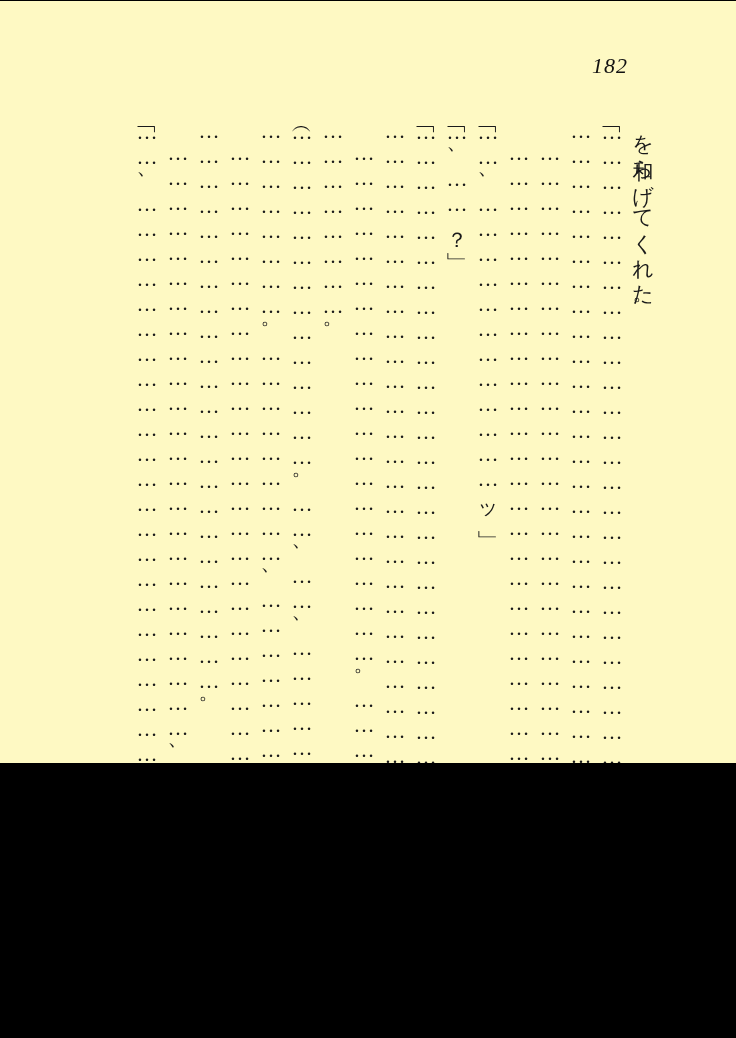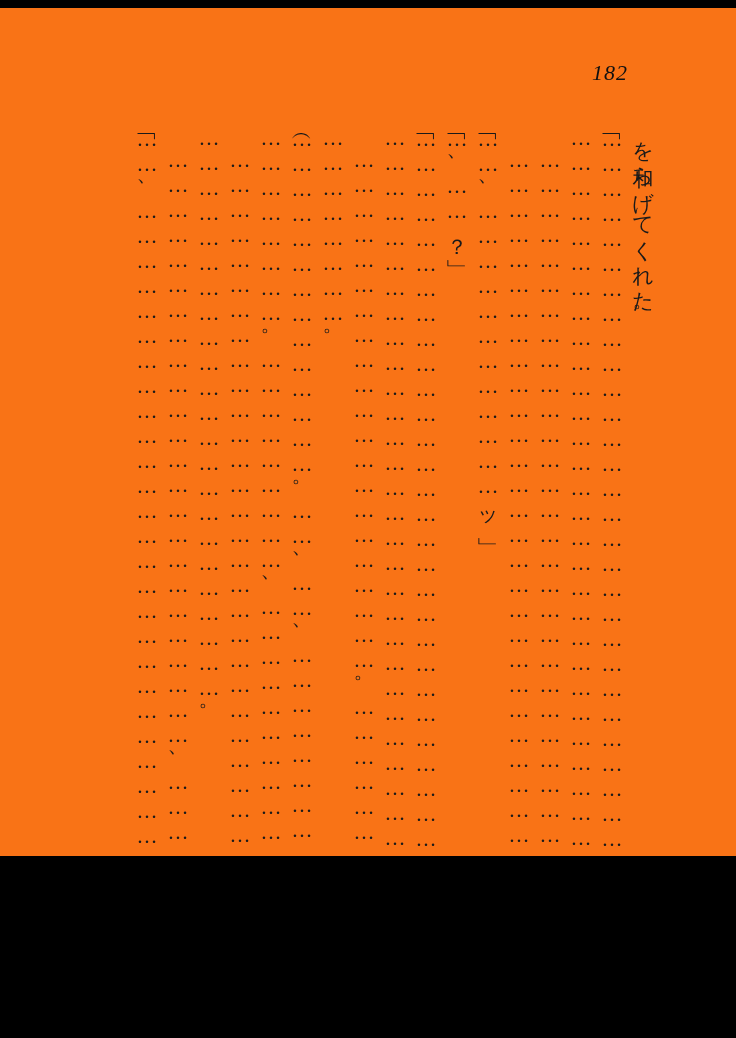--- a/index.html
+++ b/index.html
@@ -3,23 +3,23 @@
 <meta charset="utf-8">
 <style>
   html, body {
     margin: 0;
     padding: 0;
     background: #000;
   }
   .page {
     position: relative;
     width: 736px;
-    height: 848px;
-    margin: 8px auto;
-    background: #f97316;
+    height: 762px;
+    margin: 1px auto;
+    background: #fef9c3;
     overflow: hidden;
     font-family: "Liberation Serif", "DejaVu Serif", serif;
     color: #1a1a1a;
   }
   .page-number {
     position: absolute;
     top: 52px;
     right: 108px;
     font-size: 22px;
     font-style: italic;

